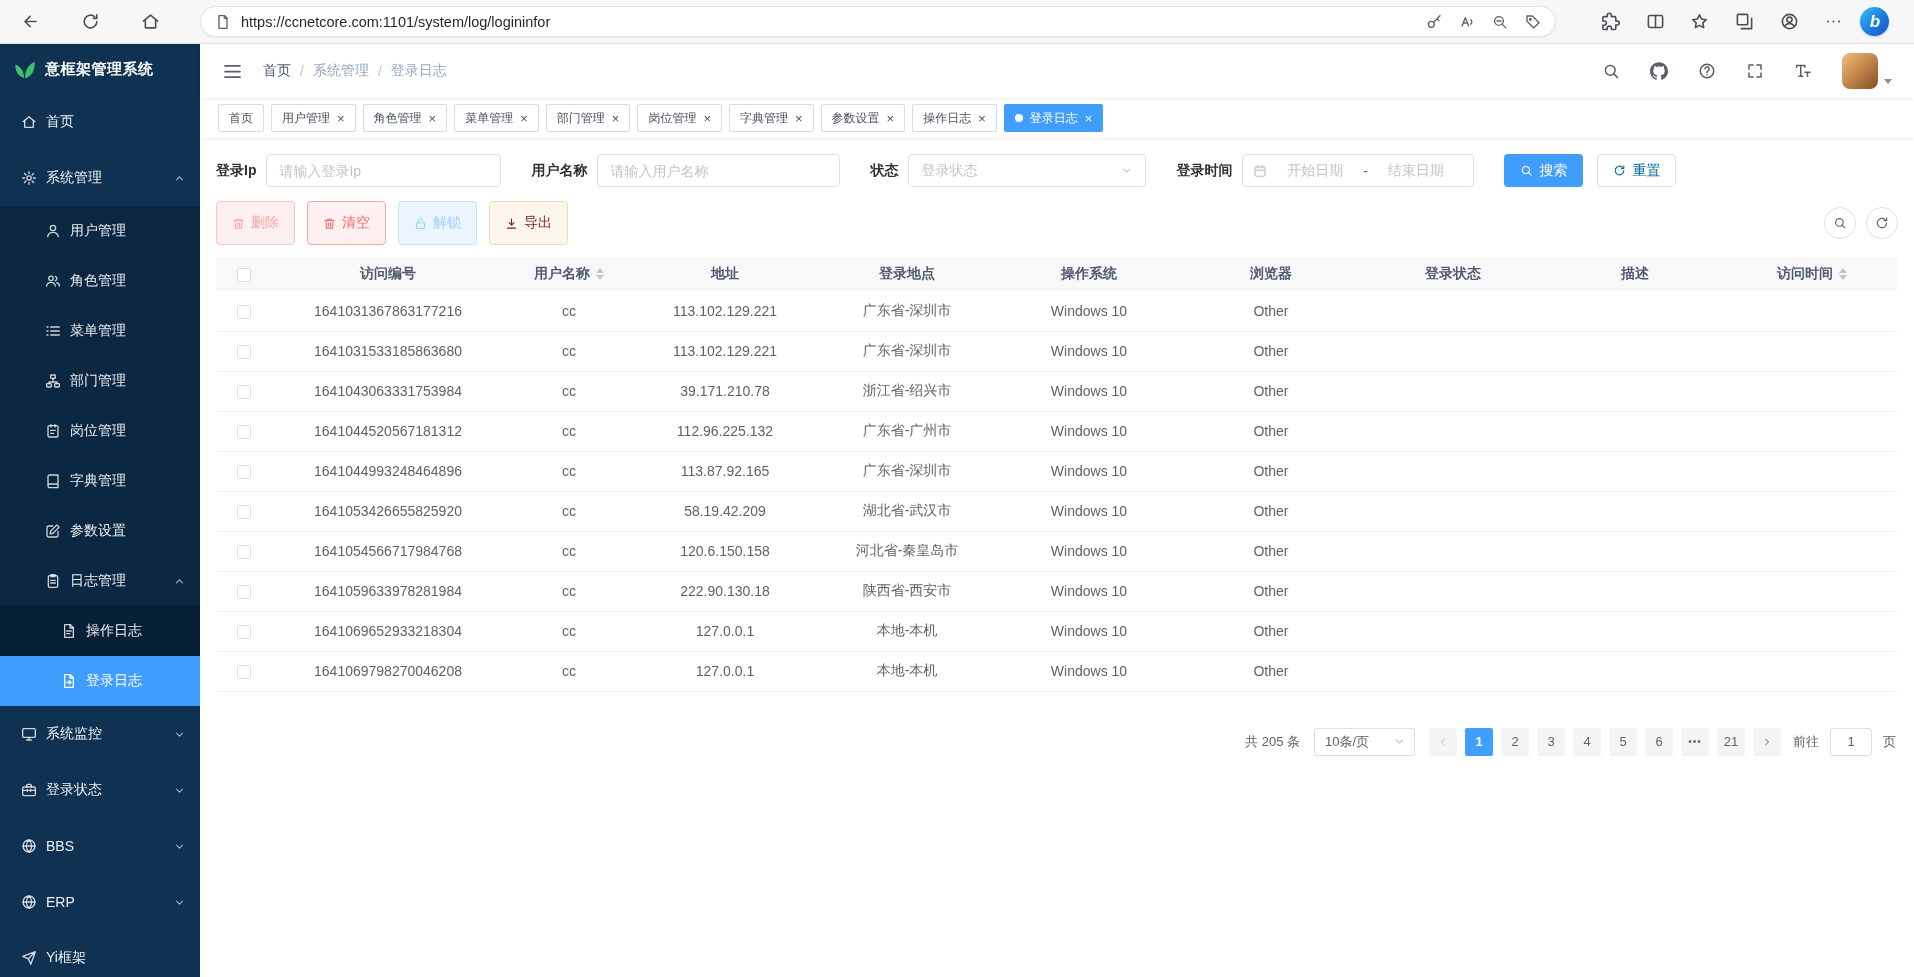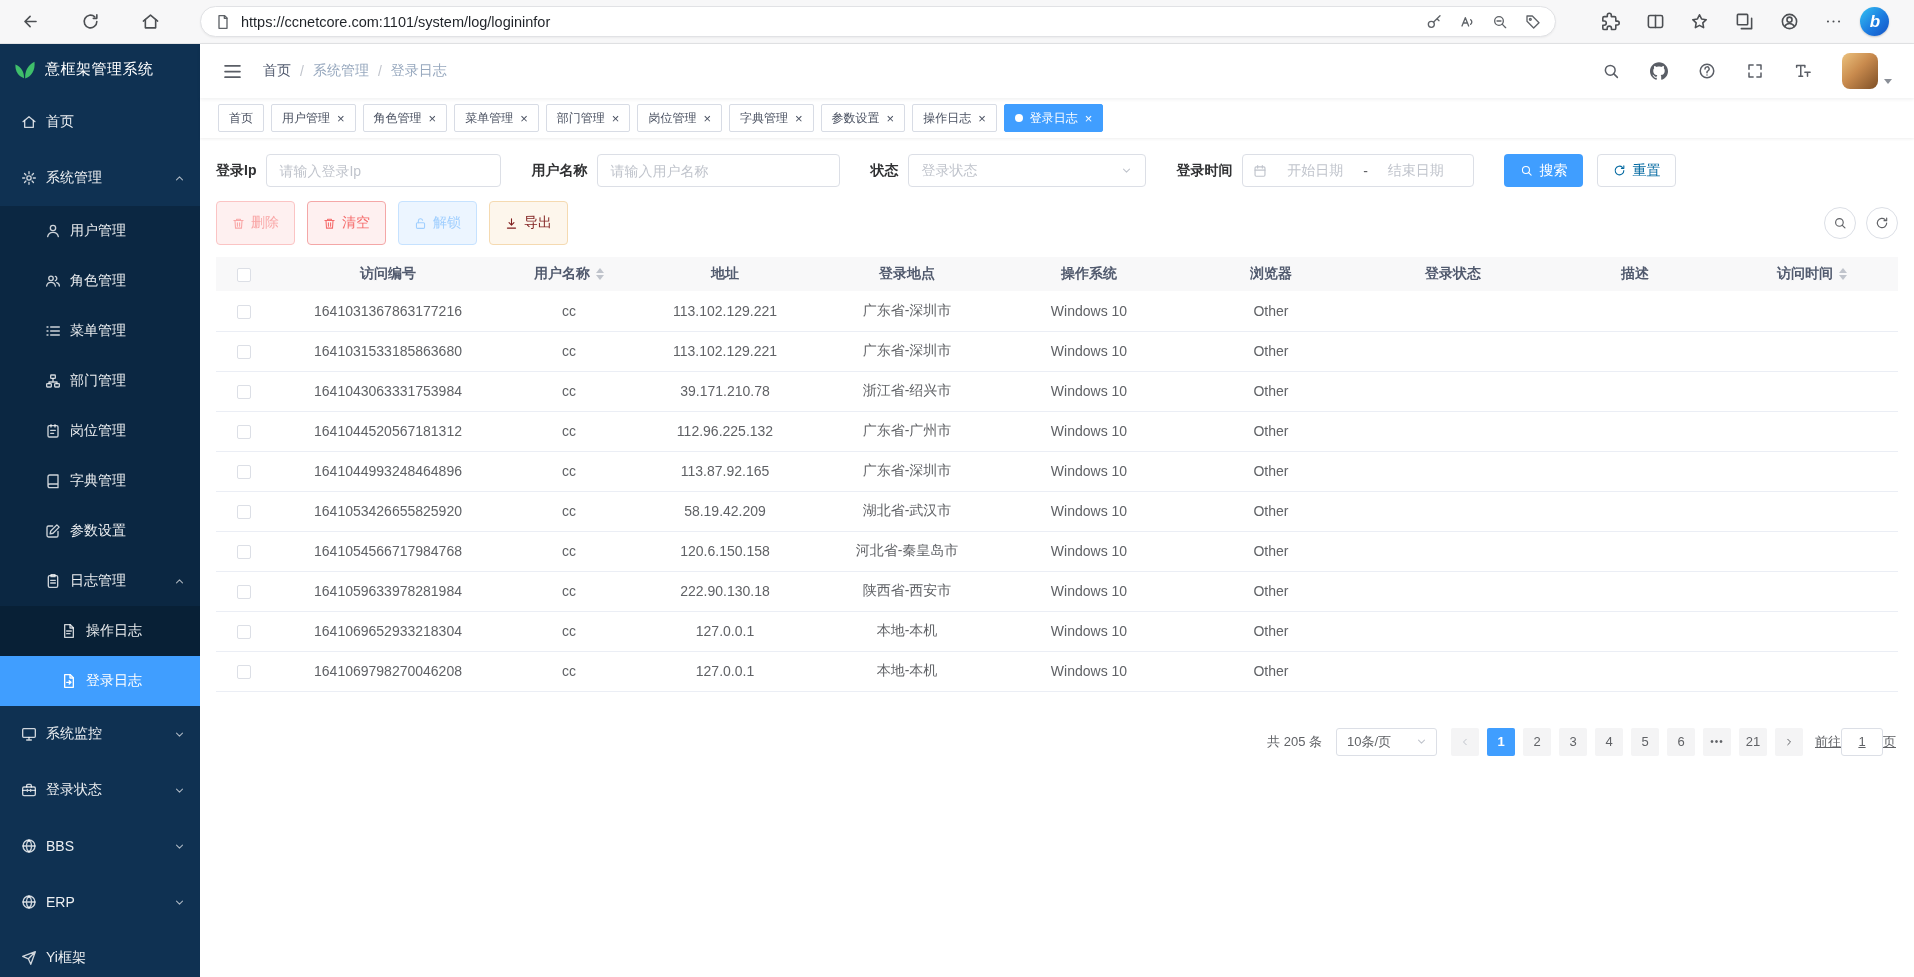--- a/index.html
+++ b/index.html
@@ -19,21 +19,21 @@
   .url-icons { display:flex; align-items:center; gap:17px; }
   .chrome-right { flex:1; display:flex; align-items:center; justify-content:space-evenly; padding:0 4px; }
   .bing { width:29px; height:29px; border-radius:50%; background:linear-gradient(135deg,#35c3f2 0%,#1c7be0 55%,#1553c4 100%); display:flex; align-items:center; justify-content:center; box-shadow:0 1px 2px rgba(0,0,0,.2); cursor:pointer; }
   .bing-b { color:#fff; font-weight:bold; font-style:italic; font-size:17px; line-height:1; }
 
   
   .app { display:flex; height:933px; }
   .sidebar { width:200px; background:#0f3152; flex:0 0 auto; display:flex; flex-direction:column; overflow:hidden; }
   .logo { height:50px; display:flex; align-items:center; padding-left:13px; gap:8px; flex:0 0 auto; }
   .logo .ico { width:24px; height:24px; color:#3fbf6b; }
-  .logo-title { color:#fff; font-size:15px; font-weight:normal; letter-spacing:.5px; white-space:nowrap; }
+  .logo-title { color:#fff; font-size:15px; font-weight:bold; letter-spacing:.5px; white-space:nowrap; }
   .menu { flex:1; overflow:hidden; }
   .menu-item { position:relative; display:flex; align-items:center; color:rgba(255,255,255,.92); font-size:14px; cursor:pointer; white-space:nowrap; }
   .menu-item .mi-ico { width:16px; height:16px; margin-right:9px; color:rgba(255,255,255,.8); }
   .menu-item.lv0 { height:56px; padding-left:21px; background:#0f3152; }
   .menu-item.lv1 { height:50px; padding-left:45px; background:#0b2742; }
   .menu-item.lv2 { height:50px; padding-left:61px; background:#082036; }
   .menu-item.active { background:#409eff; color:#fff; }
   .menu-item.active .mi-ico { color:#fff; }
   .mi-caret { position:absolute; right:14px; width:13px; height:13px; color:rgba(255,255,255,.65); }
 
@@ -101,21 +101,21 @@
 
   
   .pagination { display:flex; align-items:center; justify-content:flex-end; padding:36px 2px 0; font-size:13px; color:#606266; }
   .pg-total { margin-right:14px; }
   .pg-size { width:101px; height:28px; border:1px solid #dcdfe6; border-radius:3px; display:flex; align-items:center; justify-content:space-between; padding:0 8px 0 10px; cursor:pointer; margin-right:10px; background:#fff; }
   .pg-btn { min-width:28px; height:28px; background:#f4f4f5; color:#606266; border-radius:2px; margin:0 4px; display:inline-flex; align-items:center; justify-content:center; cursor:pointer; padding:0 5px; font-size:13px; }
   .pg-btn.active { background:#409eff; color:#fff; font-weight:bold; cursor:default; }
   .pg-btn.disabled { color:#c0c4cc; cursor:not-allowed; }
   .pg-btn .ico { width:12px; height:12px; }
   .pg-btn.more { font-size:10px; letter-spacing:1px; }
-  .pg-goto { display:flex; align-items:center; gap:0; margin-left:8px;text-decoration:underline; }
+  .pg-goto { display:flex; align-items:center; gap:11px; margin-left:8px; }
   .pg-input { width:42px; height:28px; border:1px solid #dcdfe6; border-radius:3px; text-align:center; color:#606266; outline:none; }
 </style>
 </head>
 <body>
 
 <div class="chrome">
   <div class="chrome-btn">
       <span class="ico">
         <svg viewBox="0 0 24 24" fill="none" stroke="currentColor" stroke-width="2" stroke-linecap="round" stroke-linejoin="round">
           <path d="M19 12H5.5M11.5 5.5 5 12l6.5 6.5"></path>

